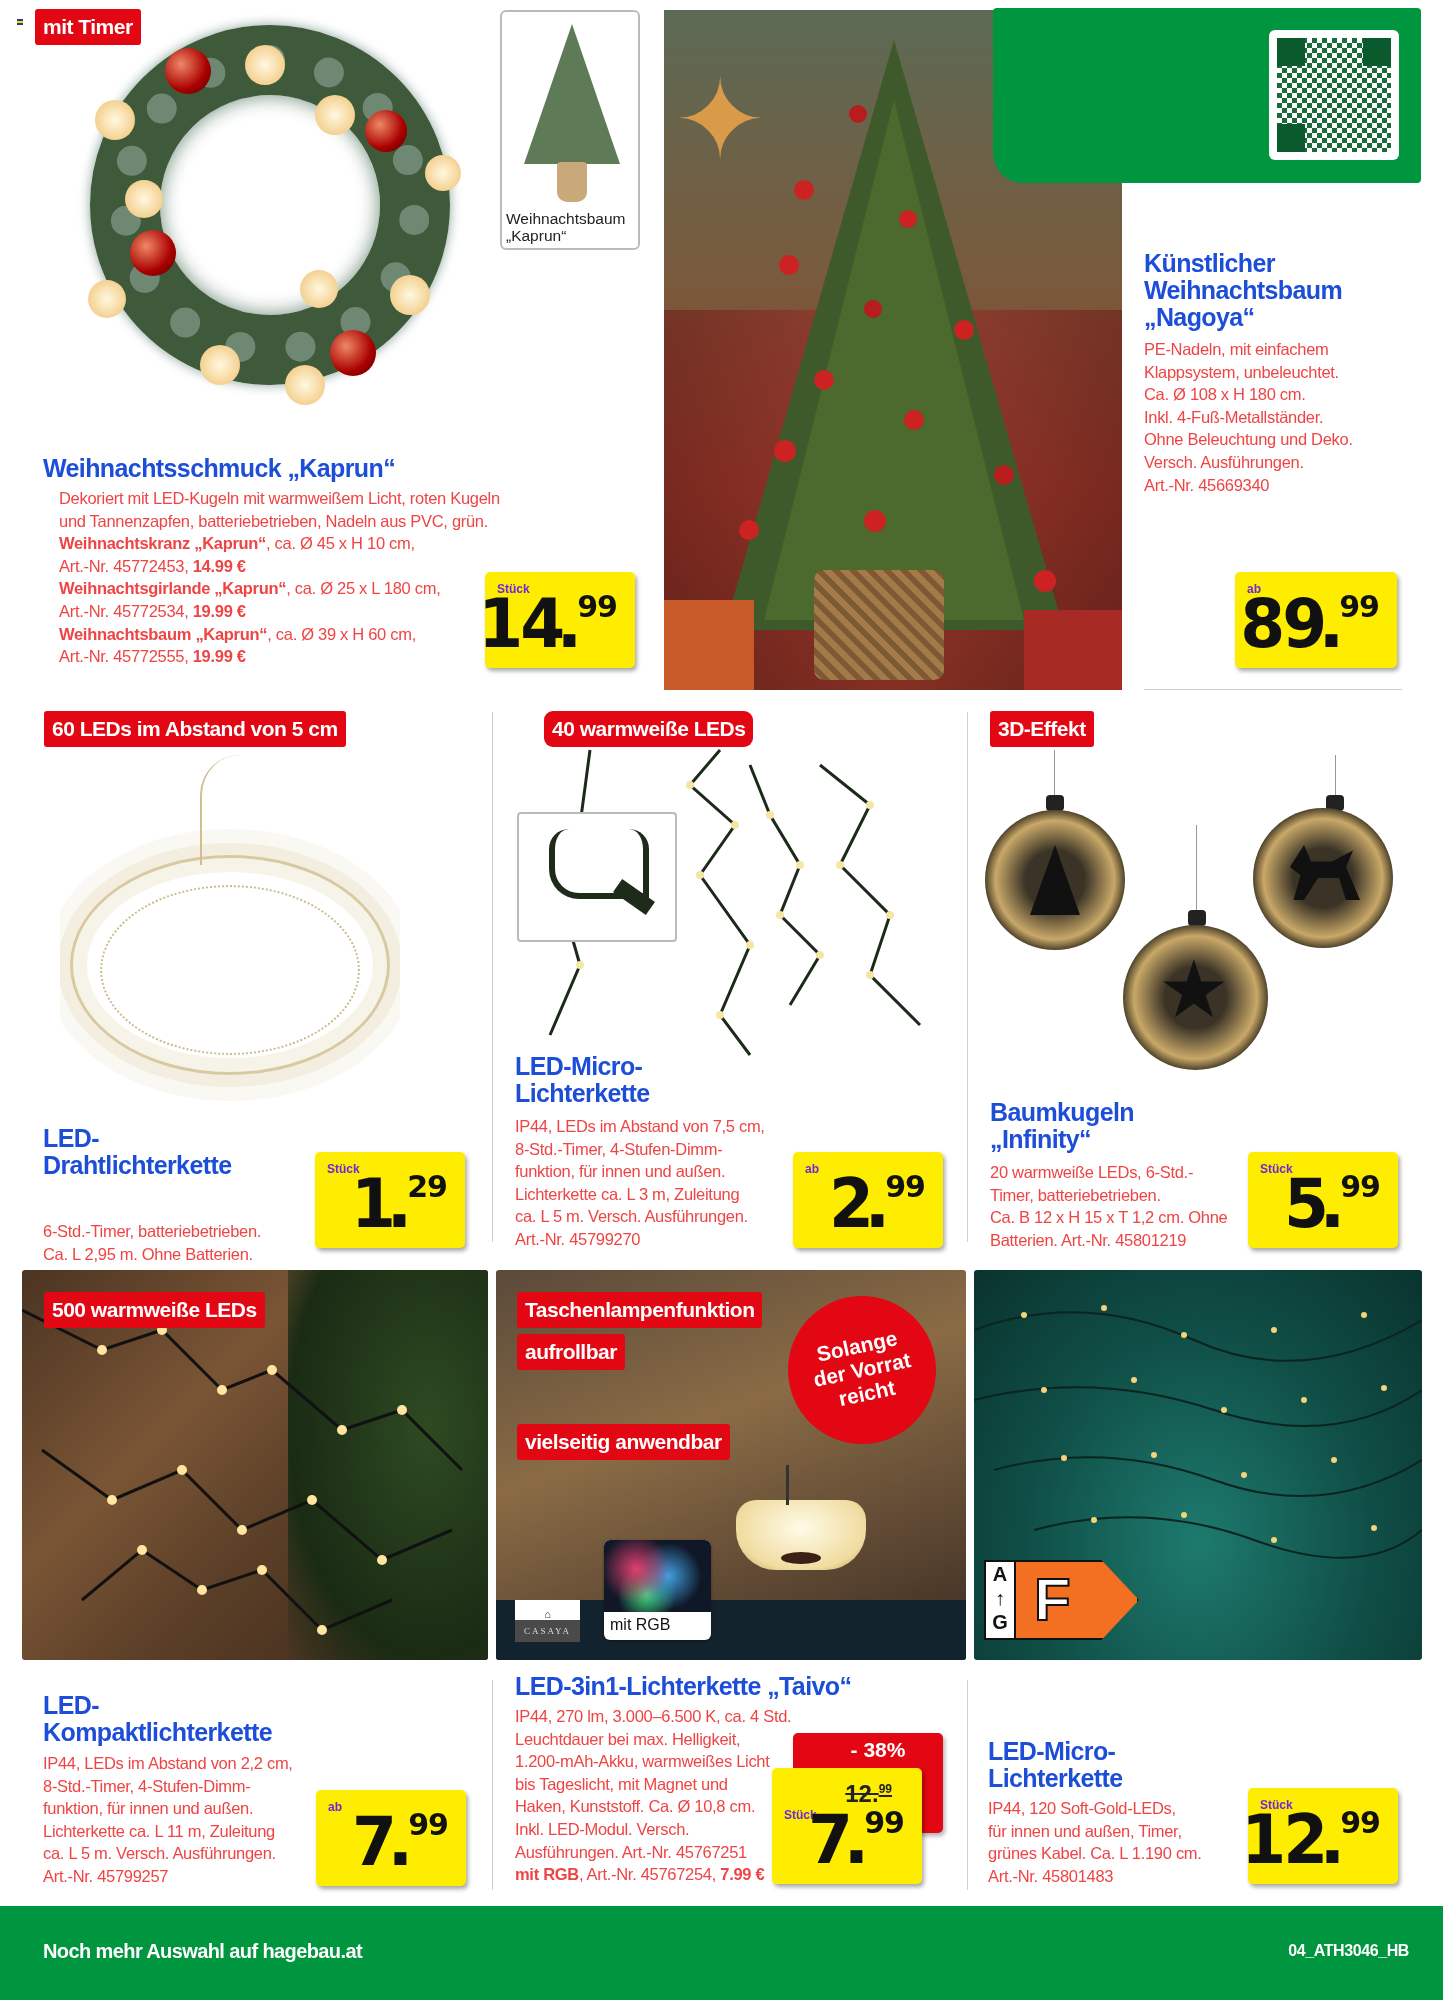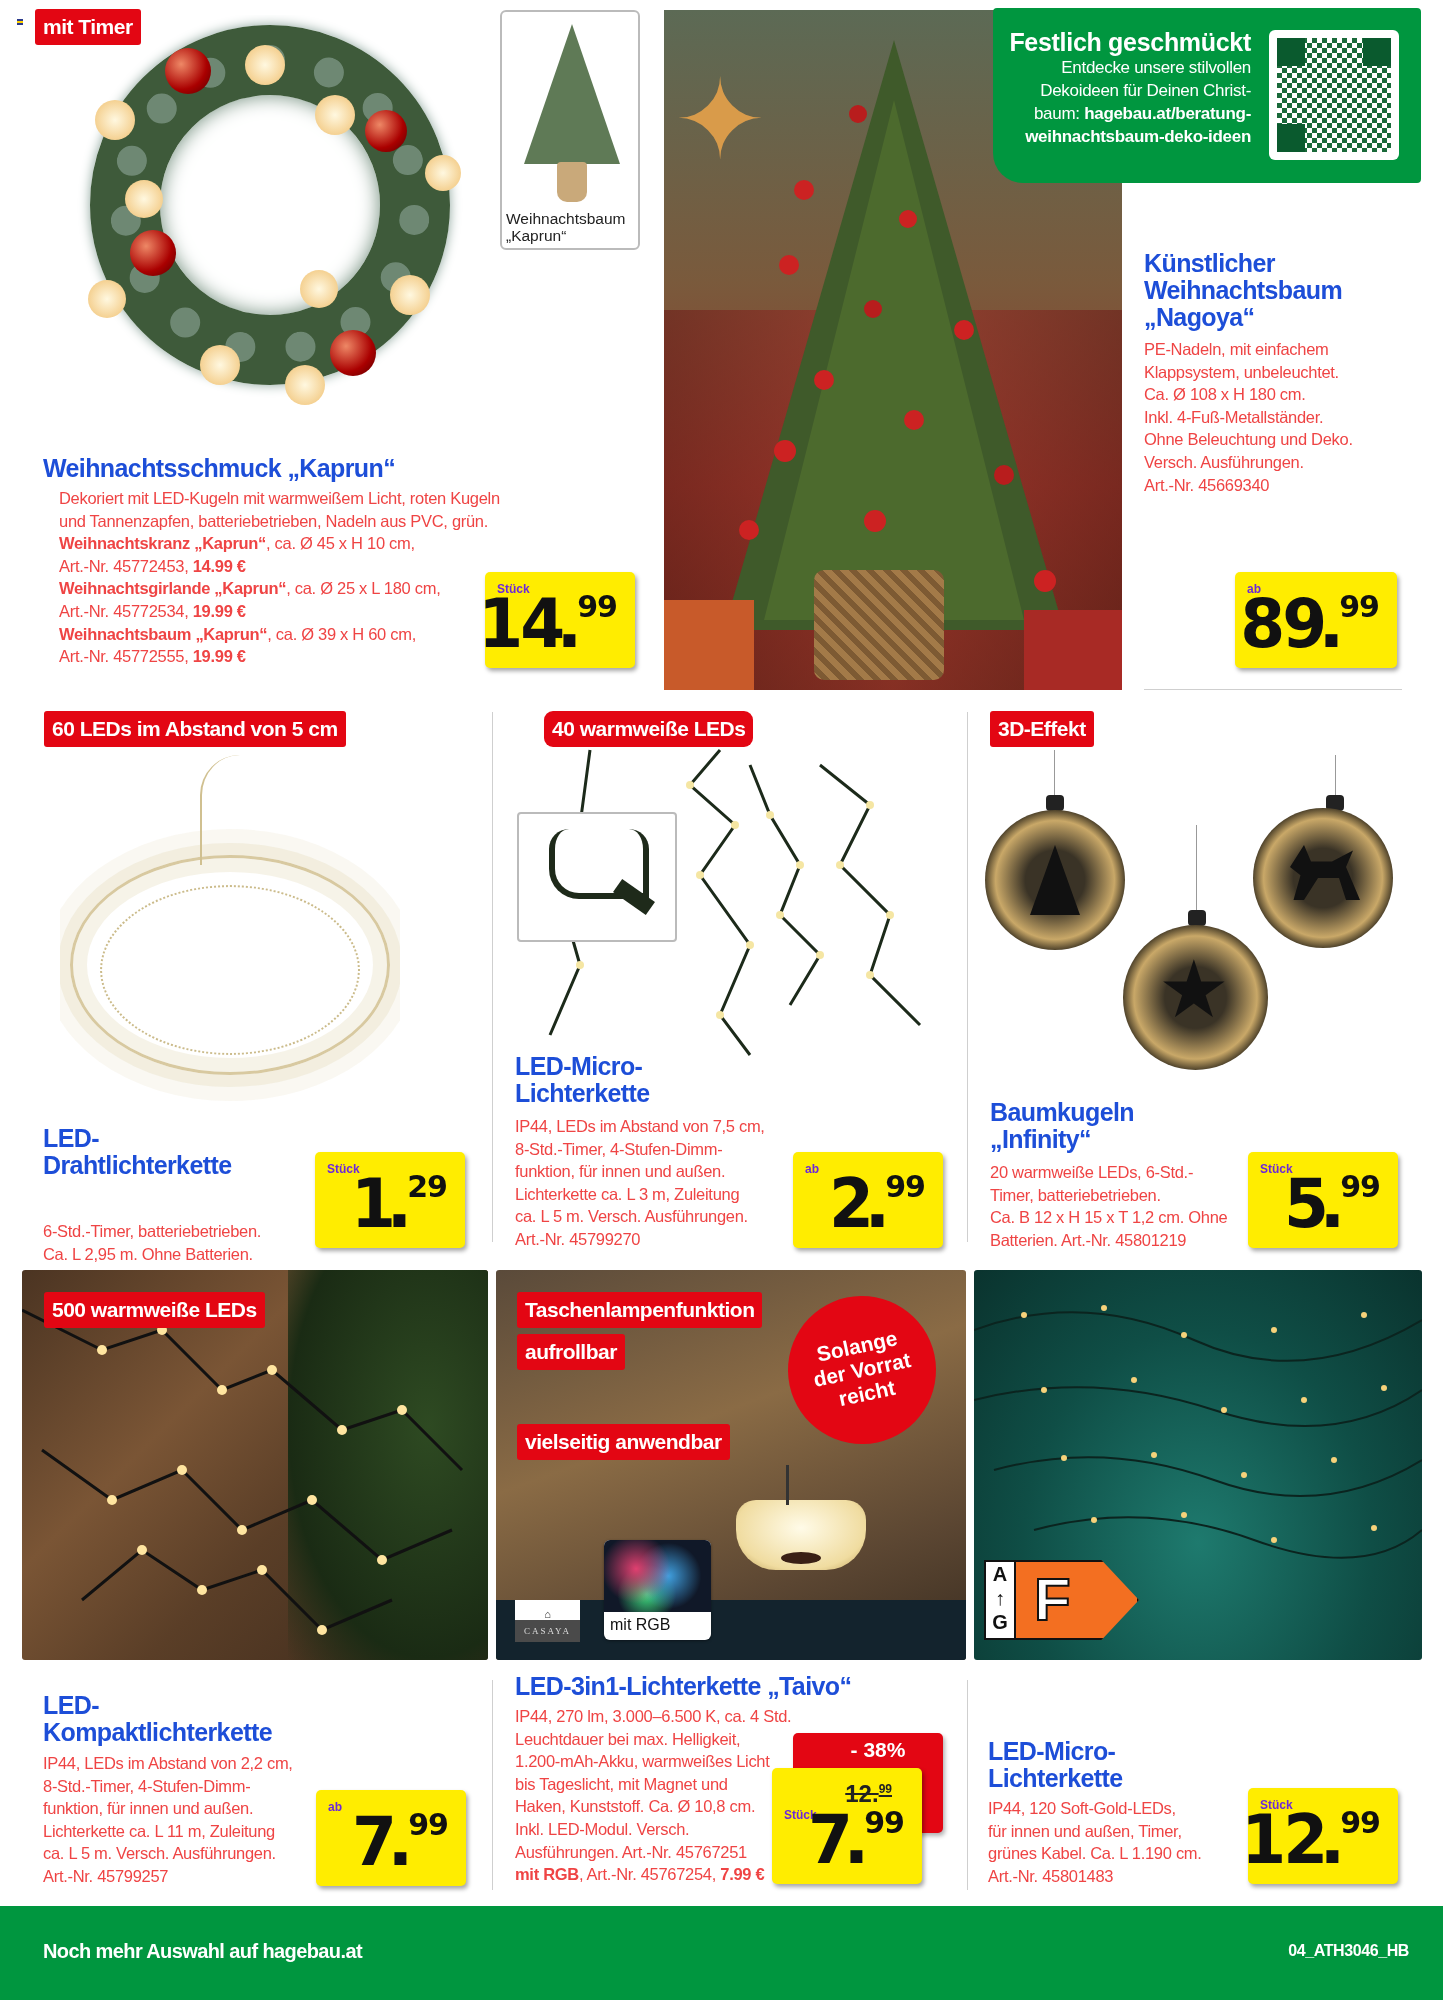--- a/index.html
+++ b/index.html
@@ -101,29 +101,20 @@
   <div class="bulb" style="left:150px;top:360px;width:20px;height:20px;background:#c22;"></div>
   <div class="bulb" style="left:240px;top:400px;width:20px;height:20px;background:#c22;"></div>
   <div class="bulb" style="left:110px;top:430px;width:22px;height:22px;background:#c22;"></div>
   <div class="bulb" style="left:330px;top:455px;width:20px;height:20px;background:#b81d1d;"></div>
   <div class="bulb" style="left:200px;top:500px;width:22px;height:22px;background:#c22;"></div>
   <div class="bulb" style="left:75px;top:510px;width:20px;height:20px;background:#c22;"></div>
   <div class="bulb" style="left:370px;top:560px;width:22px;height:22px;background:#c22;"></div>
 </div>
 
 <div style="position:absolute;left:993px;top:8px;width:428px;height:175px;background:#00963f;border-radius:4px 4px 4px 30px;color:#fff;">
-  <div style="position:absolute;right:170px;top:20px;text-align:right;white-space:nowrap;">
-    <div style="font-weight:700;font-size:25px;line-height:28px;letter-spacing:-0.3px;">Festlich geschmückt</div>
-    <div style="font-size:17px;line-height:23px;letter-spacing:-0.3px;">
-      <span style="display:block;">Entdecke unsere stilvollen</span>
-      <span style="display:block;">Dekoideen für Deinen Christ-</span>
-      <span style="display:block;"><span>baum: </span><b>hagebau.at/beratung-</b></span>
-      <span style="display:block;"><b>weihnachtsbaum-deko-ideen</b></span>
-    </div>
-  </div>
   <div style="position:absolute;right:22px;top:22px;width:130px;height:130px;background:#fff;border-radius:6px;padding:8px;">
     <div style="width:100%;height:100%;background:
       linear-gradient(#0a5a2e,#0a5a2e) 0 0/28px 28px no-repeat,
       linear-gradient(#0a5a2e,#0a5a2e) 100% 0/28px 28px no-repeat,
       linear-gradient(#0a5a2e,#0a5a2e) 0 100%/28px 28px no-repeat,
       repeating-conic-gradient(#1a6a3a 0 25%,#fff 0 50%) 0 0/10px 10px;"></div>
   </div>
 </div>
 
 <div class="title" style="left:1144px;top:250px;">

